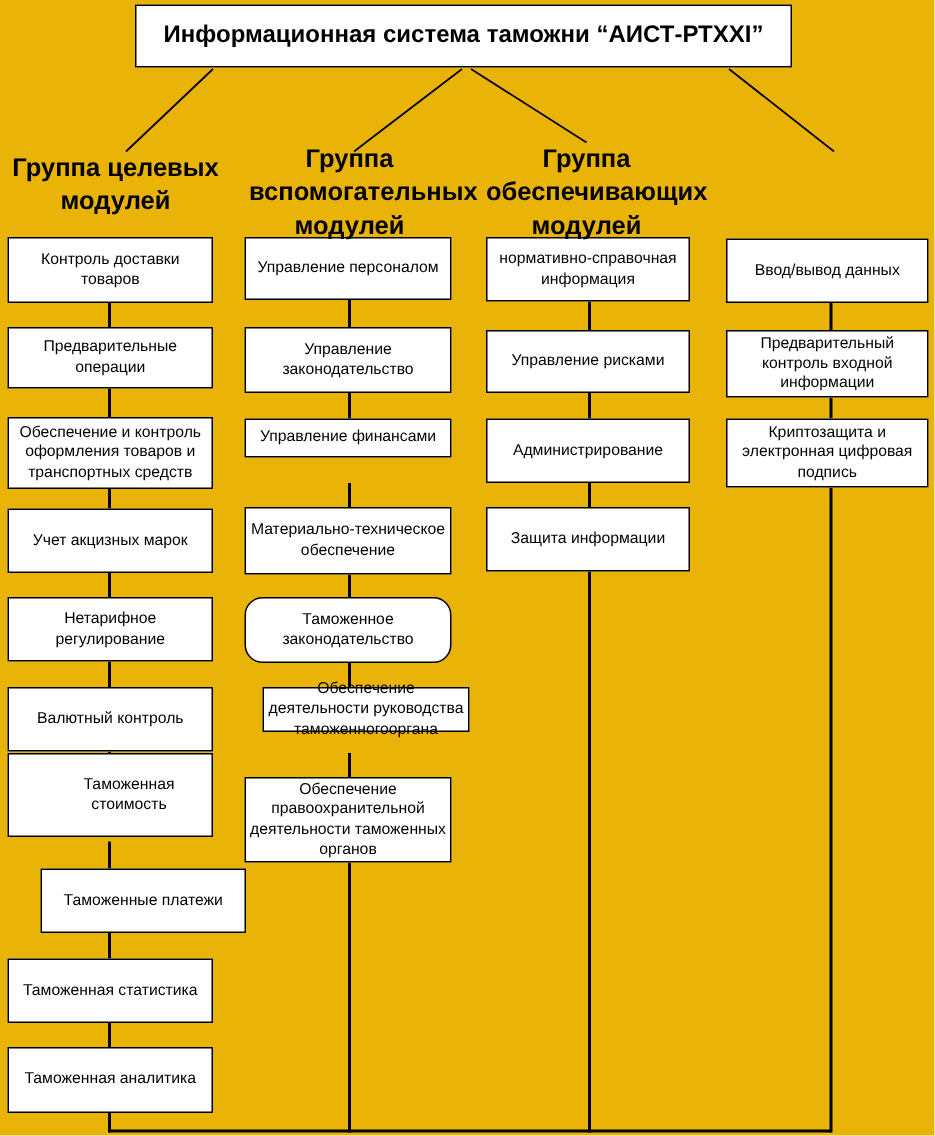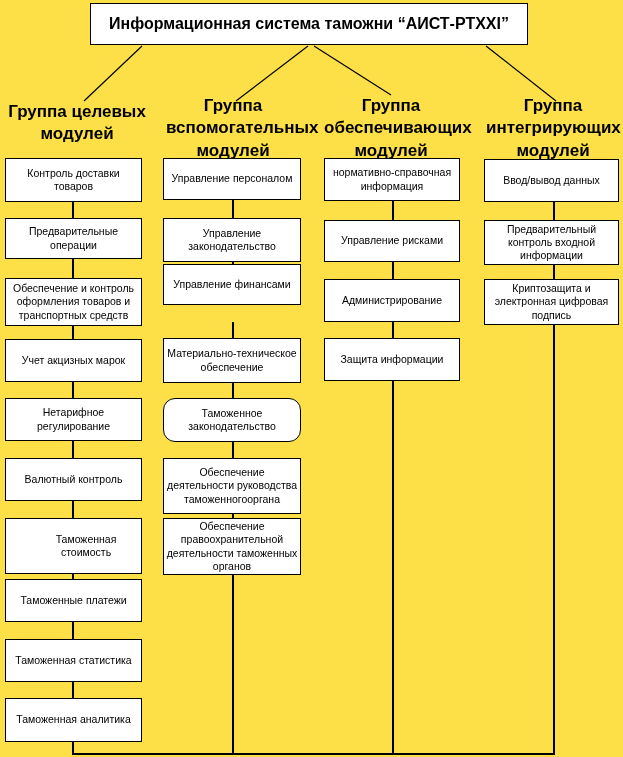--- a/index.html
+++ b/index.html
@@ -6,21 +6,21 @@
     margin: 0;
     padding: 0;
     background: #ffffff;
     font-family: "Liberation Sans", "DejaVu Sans", sans-serif;
     color: #000000;
   }
   #canvas {
     position: relative;
     width: 623px;
     height: 757px;
-    background: #fde047;
+    background: #eab308;
     overflow: hidden;
     text-decoration: underline;
   }
   #connector-svg {
     position: absolute;
     left: 0; top: 0;
     width: 623px; height: 757px;
     z-index: 0;
   }
   .title-box {
@@ -114,39 +114,38 @@
 
       <line x1="73" y1="754" x2="554" y2="754"></line>
     </g>
   </svg>
 
   <div class="title-box">Информационная система таможни “АИСТ-РТXXI”</div>
 
   <div class="col-header" style="left:8px;   top:101px; width:138px;">Группа целевых модулей</div>
   <div class="col-header" style="left:166px; top:95px;  width:134px;">Группа вспомогательных модулей</div>
   <div class="col-header" style="left:324px; top:95px;  width:134px;">Группа обеспечивающих модулей</div>
-  <div class="col-header" style="left:486px; top:95px;  width:134px;">Группа интегрирующих модулей</div>
 
   <div class="node c1" style="top:158px; height:44px;">Контроль доставки товаров</div>
   <div class="node c1" style="top:218px; height:41px;">Предварительные операции</div>
   <div class="node c1" style="top:278px; height:48px;">Обеспечение и контроль оформления товаров и транспортных средств</div>
   <div class="node c1" style="top:339px; height:43px;">Учет акцизных марок</div>
   <div class="node c1" style="top:398px; height:43px;">Нетарифное регулирование</div>
   <div class="node c1" style="top:458px; height:43px;">Валютный контроль</div>
-  <div class="node c1" style="top:518px; height:56px;padding-left:27px;">Таможенная стоимость</div>
-  <div class="node c1" style="top:579px; height:43px;">Таможенные платежи</div>
+  <div class="node c1" style="top:502px; height:56px;padding-left:27px;">Таможенная стоимость</div>
+  <div class="node c1" style="top:579px; height:43px;margin-left:22px;">Таможенные платежи</div>
   <div class="node c1" style="top:639px; height:43px;">Таможенная статистика</div>
   <div class="node c1" style="top:698px; height:44px;">Таможенная аналитика</div>
 
   <div class="node c2" style="top:158px; height:42px;">Управление персоналом</div>
   <div class="node c2" style="top:218px; height:44px;">Управление законодательство</div>
-  <div class="node c2" style="top:264px; height:41px;">Управление финансами</div>
+  <div class="node c2" style="top:279px; height:26px;">Управление финансами</div>
   <div class="node c2" style="top:338px; height:45px;">Материально-техническое обеспечение</div>
   <div class="node c2" style="top:398px; height:44px;border-radius:12px;">Таможенное законодательство</div>
-  <div class="node c2" style="top:458px; height:56px;">Обеспечение деятельности руководства таможенногооргана</div>
+  <div class="node c2" style="top:458px; height:30px;margin-left:12px;">Обеспечение деятельности руководства таможенногооргана</div>
   <div class="node c2" style="top:518px; height:57px;">Обеспечение правоохранительной деятельности таможенных органов</div>
 
   <div class="node c3" style="top:158px; height:43px;">нормативно-справочная информация</div>
   <div class="node c3" style="top:220px; height:42px;">Управление рисками</div>
   <div class="node c3" style="top:279px; height:43px;">Администрирование</div>
   <div class="node c3" style="top:338px; height:43px;">Защита информации</div>
 
   <div class="node c4" style="top:159px; height:43px;">Ввод/вывод данных</div>
   <div class="node c4" style="top:220px; height:45px;">Предварительный контроль входной информации</div>
   <div class="node c4" style="top:279px; height:46px;">Криптозащита и электронная цифровая подпись</div>

